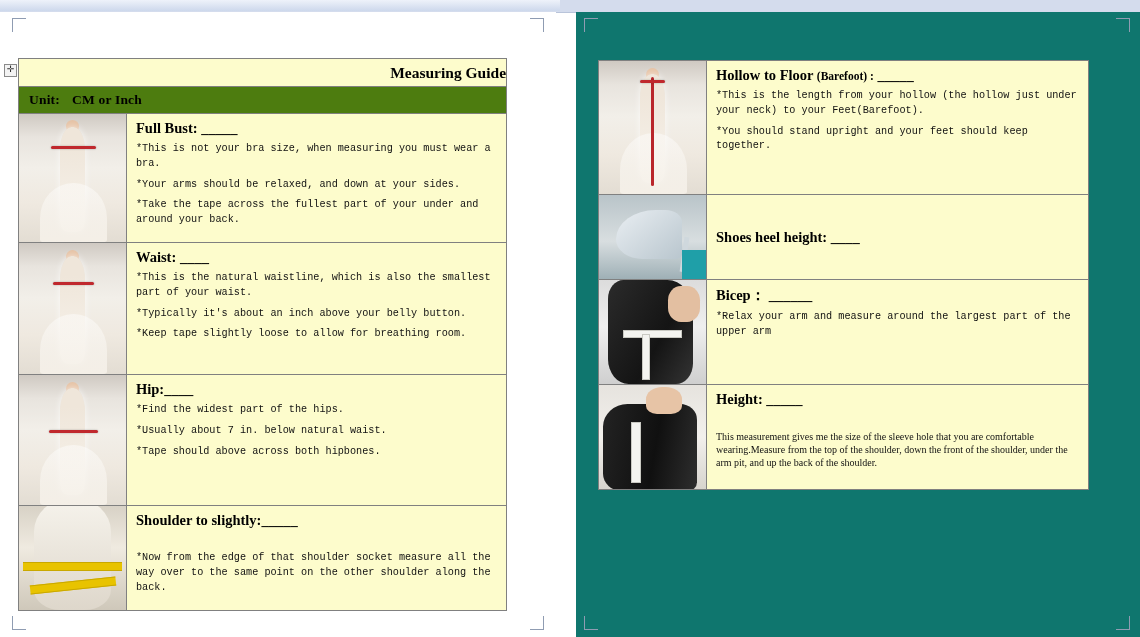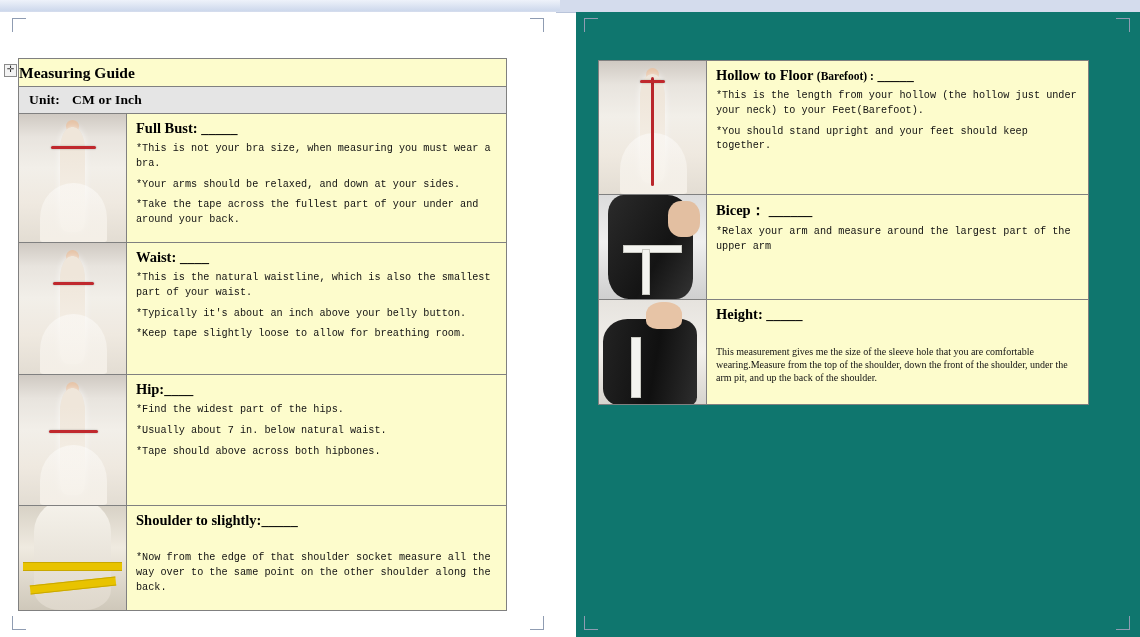--- a/index.html
+++ b/index.html
@@ -75,28 +75,28 @@
     table-layout: fixed;
     background: #fdfccc;
   }
   table.guide td {
     border: 1px solid #808080;
     vertical-align: top;
     padding: 0;
   }
   .title-cell {
     background: #fdfccc;
-    text-align: left;
+    text-align: right;
     font-weight: bold;
     font-size: 15.5px;
     padding: 5px 0 4px 0 !important;
     font-family: "Liberation Serif", serif;
   }
   .unit-cell {
-    background: #e5e5e5;
+    background: #4d7c0f;
     font-weight: bold;
     font-size: 13.5px;
     padding: 5px 0 5px 10px !important;
     letter-spacing: .2px;
   }
   .unit-cell .u-label { margin-right: 12px; }
   .txt-cell {
     background: #fdfccc;
     padding: 6px 8px 6px 9px !important;
   }
@@ -414,20 +414,35 @@
               <span class="blank">_____</span>
             </div>
             <div class="bullets">
               <p>*This is the length from your hollow (the hollow just under your neck) to your Feet(Barefoot).</p>
               <p>*You should stand upright and your feet should keep together.</p>
             </div>
           </td>
         </tr>
 
 
+        <tr>
+          <td class="img-cell" style="height:84px;">
+            <div class="ph ph-shoe">
+              <div class="shoe-body"></div>
+              <div class="shoe-heel"></div>
+              <div class="shoe-teal"></div>
+            </div>
+          </td>
+          <td class="txt-cell" style="vertical-align:middle;">
+            <div class="hdr" style="margin:0;">
+              <span>Shoes heel height:</span>
+              <span class="blank">____</span>
+            </div>
+          </td>
+        </tr>
 
         <tr>
           <td class="img-cell" style="height:104px;">
             <div class="ph ph-arm">
               <div class="arm-black"></div>
               <div class="arm-skin"></div>
               <div class="tape-white" style="left:22%; top:48%; width:54%; height:6px;"></div>
               <div class="tape-white" style="left:40%; top:52%; width:6px; height:42%;"></div>
             </div>
           </td>

